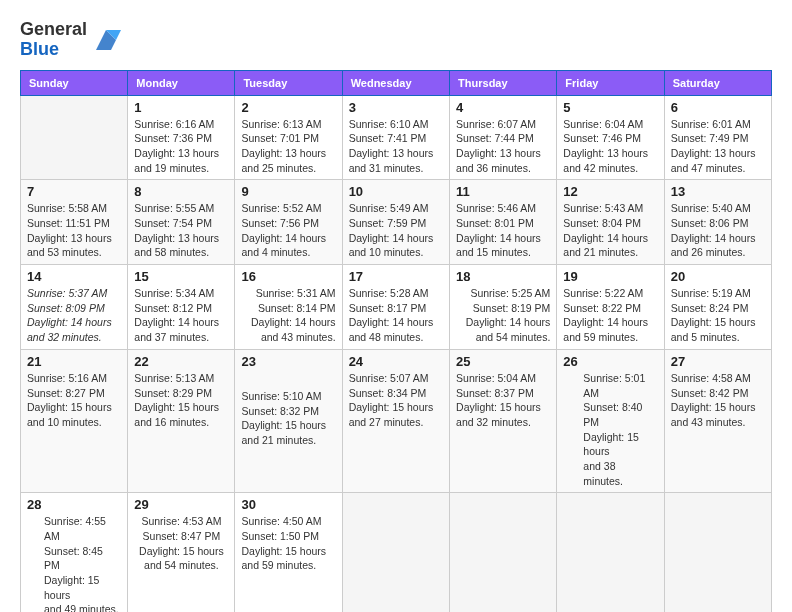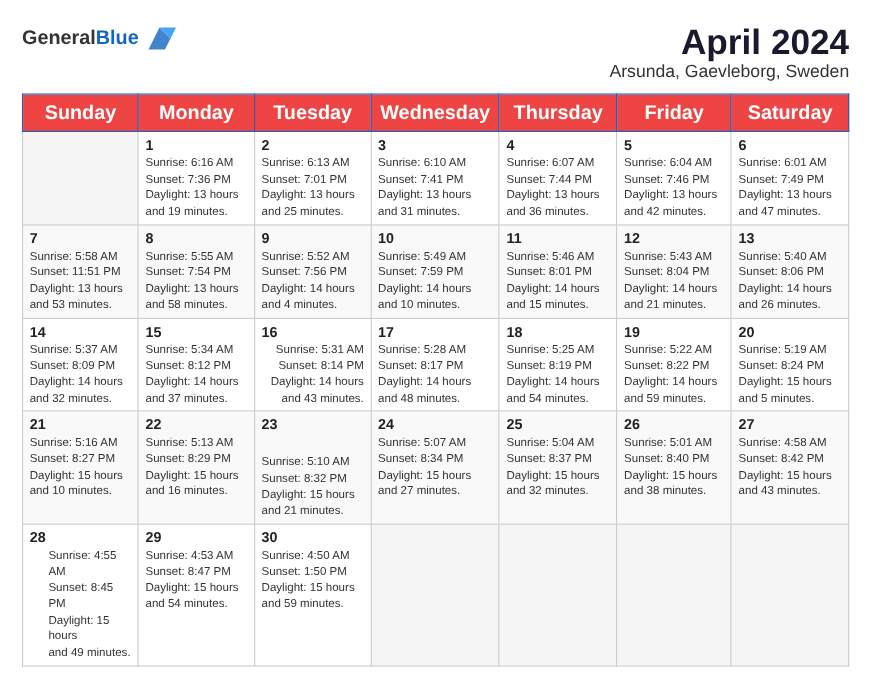--- a/index.html
+++ b/index.html
@@ -15,21 +15,21 @@
       align-items: flex-start;
       justify-content: space-between;
       margin-bottom: 10px;
     }
     .logo {
       display: flex;
       align-items: center;
     }
     .logo-text {
       display: flex;
-      flex-direction: row;
+      flex-direction: column;
       line-height: 1.1;
     }
     .logo-general {
       font-size: 18px;
       font-weight: bold;
       color: #333;
     }
     .logo-blue {
       font-size: 18px;
       font-weight: bold;
@@ -51,25 +51,25 @@
     .location {
       font-size: 16px;
       color: #333;
     }
     .calendar {
       width: 100%;
       border-collapse: collapse;
       font-size: 11px;
     }
     .calendar th {
-      background-color: #ef4444;
+      background-color: #8b5cf6;
       color: #fff;
-      text-align: center;
+      text-align: left;
       padding: 6px 8px;
-      font-size: 18px;
+      font-size: 11px;
       font-weight: bold;
       border: 1px solid #1565c0;
     }
     .calendar td {
       border: 1px solid #ccc;
       vertical-align: top;
       padding: 4px 6px;
       width: 108px;
       min-height: 75px;
       background: #fff;
@@ -102,24 +102,20 @@
 <div class="header">
   <div class="logo">
     <div class="logo-text">
       <span class="logo-general">General</span>
       <span class="logo-blue">Blue</span>
     </div>
     <svg class="logo-icon" viewBox="0 0 30 30">
       <polygon points="5,25 15,5 25,15 20,25" fill="#1565c0" opacity="0.8"></polygon>
       <polygon points="15,5 25,15 30,5" fill="#42a5f5"></polygon>
     </svg>
-  </div>
-  <div class="title-block">
-    <div class="month-year">April 2024</div>
-    <div class="location">Arsunda, Gaevleborg, Sweden</div>
   </div>
 </div>
 
 <table class="calendar">
   <thead>
     <tr>
       <th>Sunday</th>
       <th>Monday</th>
       <th>Tuesday</th>
       <th>Wednesday</th>
@@ -221,21 +217,21 @@
           <span class="day-num">13</span>
           <div class="day-info" style="white-space: pre-line;">Sunrise: 5:40 AM
 Sunset: 8:06 PM
 Daylight: 14 hours
 and 26 minutes.</div>
         </td>
       </tr>
       <tr>
         <td>
           <span class="day-num">14</span>
-          <div class="day-info" style="white-space: pre-line;">Sunrise: 5:37 AM
+          <div class="day-info" style="white-space: pre-line; font-style: italic;">Sunrise: 5:37 AM
 Sunset: 8:09 PM
 Daylight: 14 hours
 and 32 minutes.</div>
         </td>
         <td>
           <span class="day-num">15</span>
           <div class="day-info" style="white-space: pre-line;">Sunrise: 5:34 AM
 Sunset: 8:12 PM
 Daylight: 14 hours
 and 37 minutes.</div>
@@ -249,21 +245,21 @@
         </td>
         <td>
           <span class="day-num">17</span>
           <div class="day-info" style="white-space: pre-line;">Sunrise: 5:28 AM
 Sunset: 8:17 PM
 Daylight: 14 hours
 and 48 minutes.</div>
         </td>
         <td>
           <span class="day-num">18</span>
-          <div class="day-info" style="white-space: pre-line;">Sunrise: 5:25 AM
+          <div class="day-info" style="white-space: pre-line; text-align: right;">Sunrise: 5:25 AM
 Sunset: 8:19 PM
 Daylight: 14 hours
 and 54 minutes.</div>
         </td>
         <td>
           <span class="day-num">19</span>
           <div class="day-info" style="white-space: pre-line;">Sunrise: 5:22 AM
 Sunset: 8:22 PM
 Daylight: 14 hours
 and 59 minutes.</div>
@@ -307,21 +303,21 @@
         </td>
         <td>
           <span class="day-num">25</span>
           <div class="day-info" style="white-space: pre-line;">Sunrise: 5:04 AM
 Sunset: 8:37 PM
 Daylight: 15 hours
 and 32 minutes.</div>
         </td>
         <td>
           <span class="day-num">26</span>
-          <div class="day-info" style="white-space: pre-line;">Sunrise: 5:01 AM
+          <div class="day-info" style="white-space: pre-line; margin-left: 20px;">Sunrise: 5:01 AM
 Sunset: 8:40 PM
 Daylight: 15 hours
 and 38 minutes.</div>
         </td>
         <td>
           <span class="day-num">27</span>
           <div class="day-info" style="white-space: pre-line;">Sunrise: 4:58 AM
 Sunset: 8:42 PM
 Daylight: 15 hours
 and 43 minutes.</div>
@@ -330,21 +326,21 @@
       <tr>
         <td>
           <span class="day-num">28</span>
           <div class="day-info" style="white-space: pre-line; margin-left: 17px;">Sunrise: 4:55 AM
 Sunset: 8:45 PM
 Daylight: 15 hours
 and 49 minutes.</div>
         </td>
         <td>
           <span class="day-num">29</span>
-          <div class="day-info" style="white-space: pre-line;">Sunrise: 4:53 AM
+          <div class="day-info" style="white-space: pre-line; text-align: center;">Sunrise: 4:53 AM
 Sunset: 8:47 PM
 Daylight: 15 hours
 and 54 minutes.</div>
         </td>
         <td>
           <span class="day-num">30</span>
           <div class="day-info" style="white-space: pre-line;">Sunrise: 4:50 AM
 Sunset: 1:50 PM
 Daylight: 15 hours
 and 59 minutes.</div>

